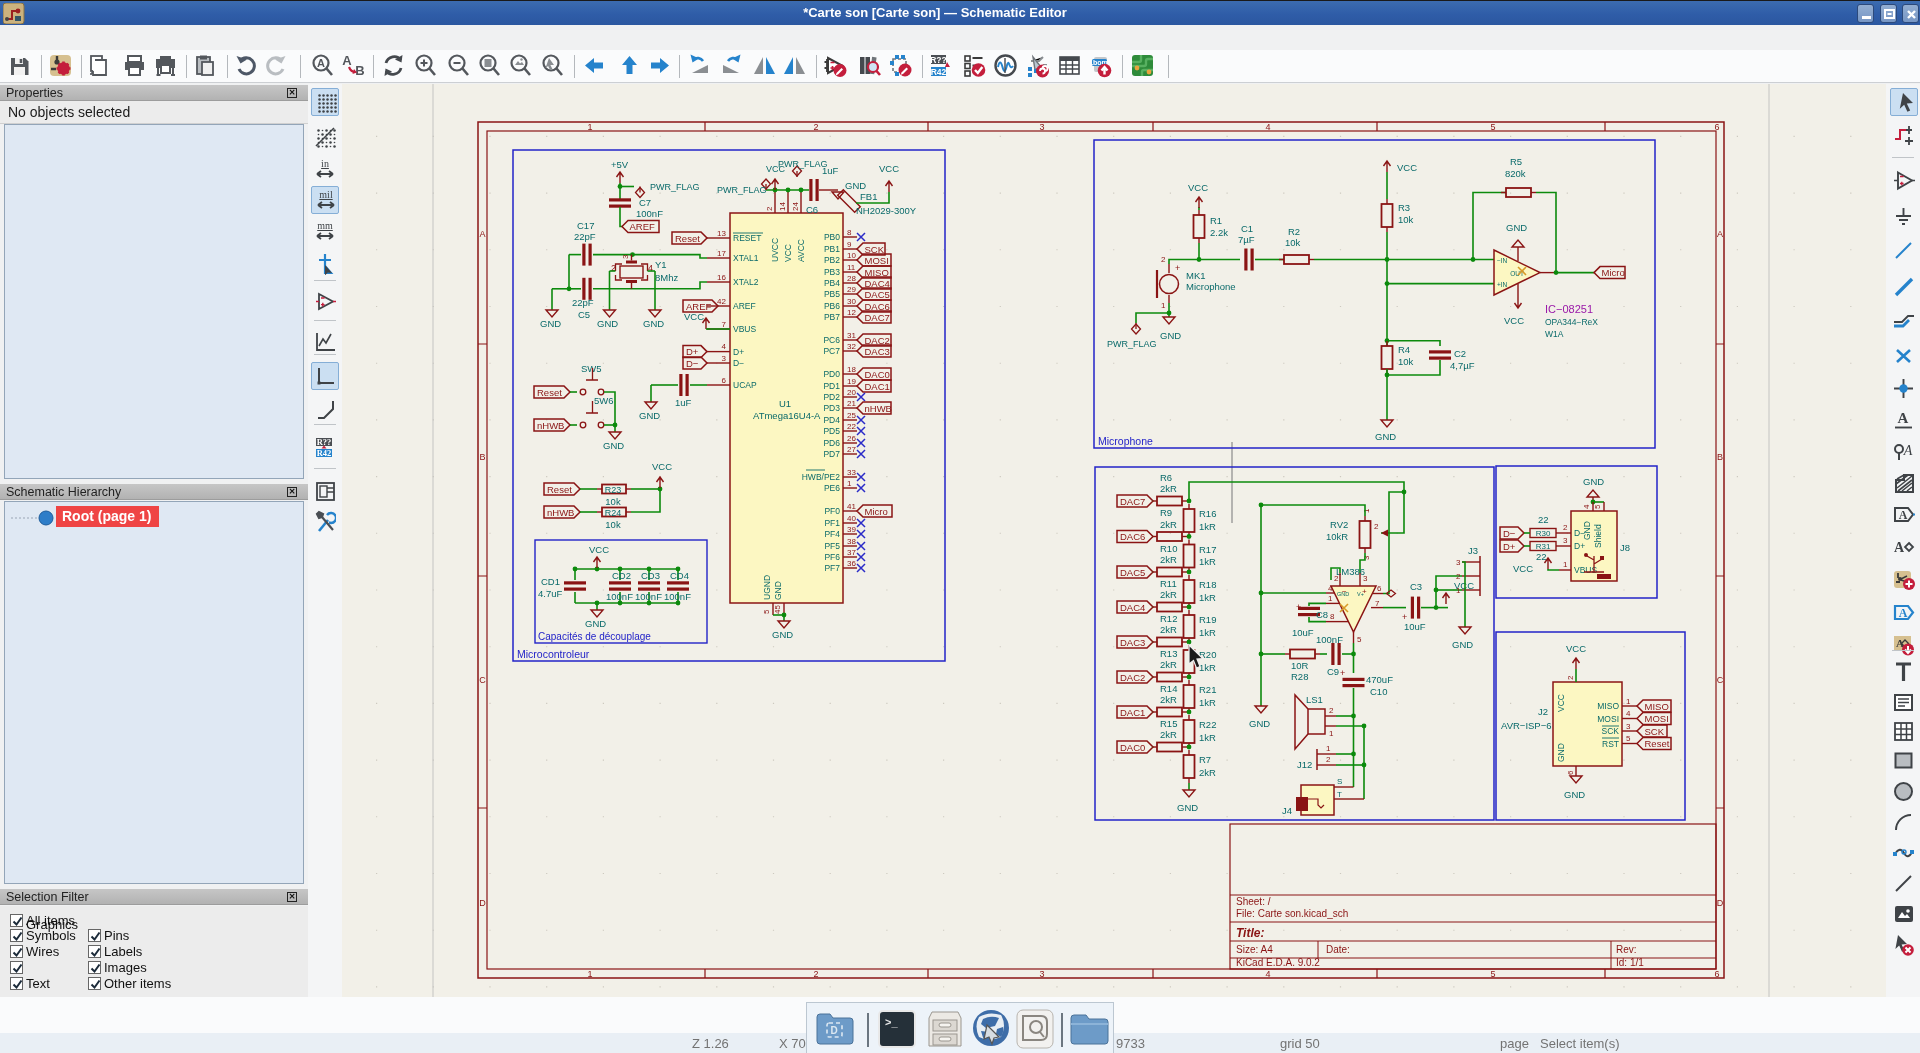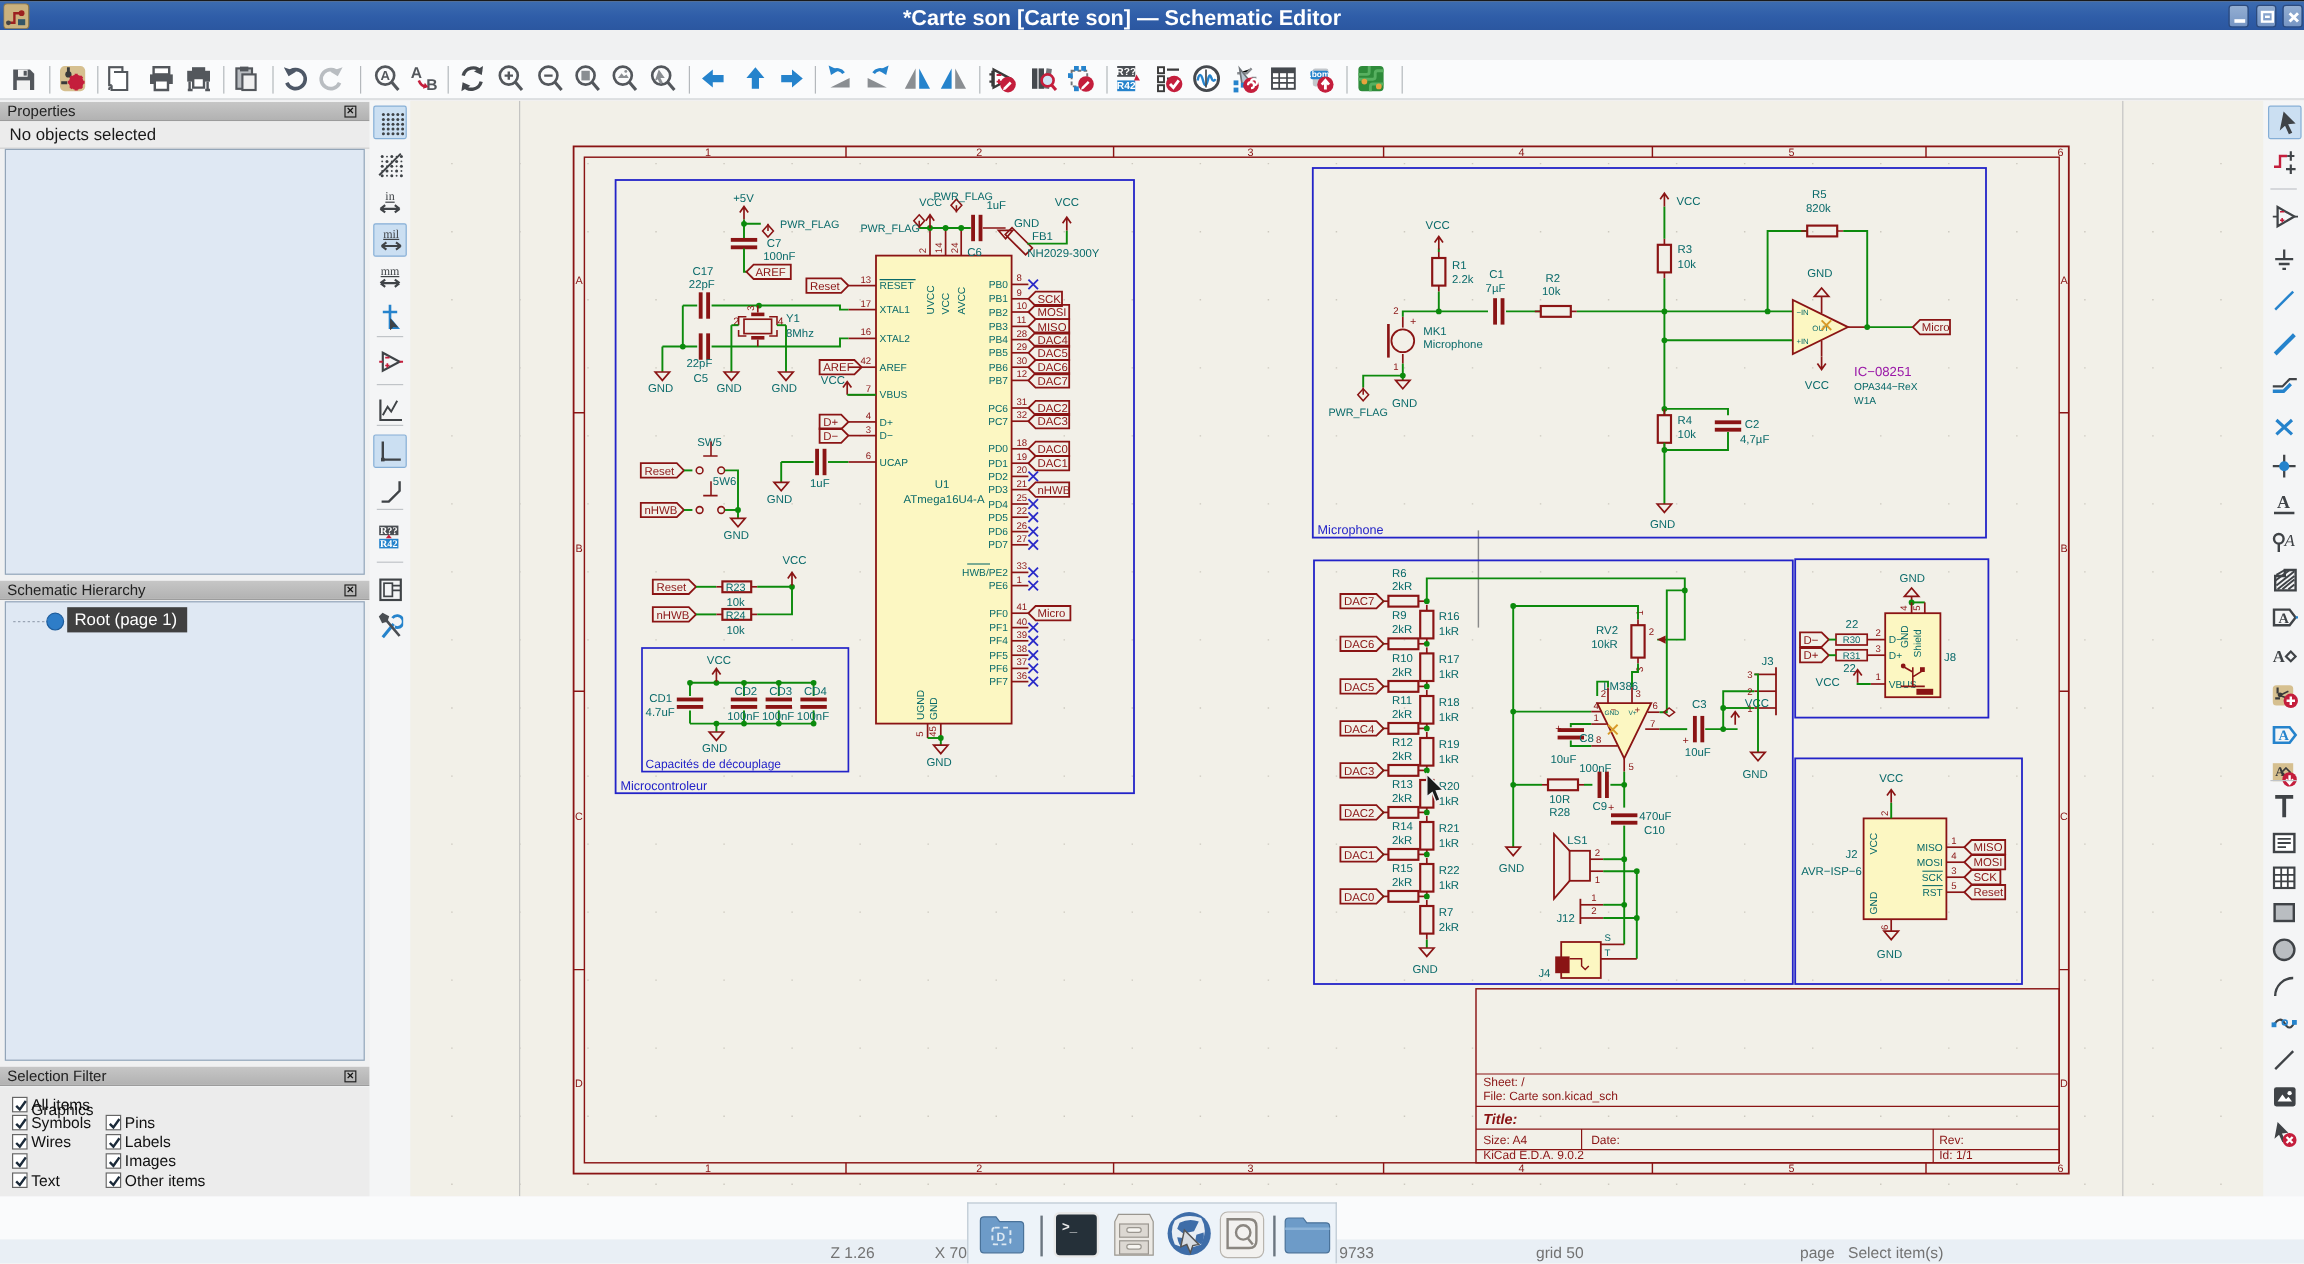--- a/index.html
+++ b/index.html
@@ -4,21 +4,21 @@
 <style>
 * { margin:0; padding:0; box-sizing:border-box; }
 html,body { width:1920px; height:1053px; overflow:hidden; font-family:"Liberation Sans", sans-serif; }
 #app { position:relative; width:1920px; height:1053px; background:#f0f1f2; }
 
 
 #titlebar { position:absolute; left:0; top:0; width:1920px; height:25px;
   background:linear-gradient(180deg,#3c6cb0 0%,#2f5da8 55%,#2b57a0 100%);
   border-top:1px solid #1a1a1a; }
 #titletext { position:absolute; left:0; top:4px; width:1870px; text-align:center;
-  color:#fff; font-weight:bold; font-size:18px; }
+  color:#fff; font-weight:bold; font-size:13px; }
 .winbtn { position:absolute; top:3px; width:17px; height:19px; border-radius:3px;
   background:linear-gradient(180deg,#93aed2 0%,#7796c4 100%); border:1px solid #2c4a7c; }
 .winbtn svg { position:absolute; left:1px; top:2px; }
 
 
 #menubar { position:absolute; left:0; top:25px; width:1920px; height:25px; background:#eef2f7; }
 .menuitem { position:absolute; top:3px; font-size:15px; color:#000; }
 
 
 #toolbar { position:absolute; left:0; top:50px; width:1920px; height:33px; background:#fafbfc; border-bottom:1px solid #cccfd3; }
@@ -291,21 +291,21 @@
   <div id="leftpanel">
     <div class="phdr" style="top:1px;">Properties<span class="pclose">✕</span></div>
     <div style="position:absolute;left:0;top:17px;width:308px;height:23px;background:#ececec;border-bottom:1px solid #d0d0d0;font-size:14px;color:#1a1a1a;padding:3px 0 0 8px;">No objects selected</div>
     <div class="bluearea" style="top:40px;height:355px;"></div>
     <div class="phdr" style="top:400px;">Schematic Hierarchy<span class="pclose">✕</span></div>
     <div class="bluearea" style="top:417px;height:383px;">
       <svg width="60" height="26" style="position:absolute;left:0;top:3px;">
           <line x1="6" y1="13" x2="34" y2="13" stroke="#9aa5b5" stroke-dasharray="2 2"></line>
           <circle cx="41" cy="13" r="7" fill="#2e7dc8" stroke="#1d5c9c"></circle>
         </svg>
-      <div style="position:absolute;left:51px;top:4px;height:21px;background:#404040;color:#fff;font-weight:normal;font-size:14px;padding:2px 8px 0 6px;">Root (page 1)</div>
+      <div style="position:absolute;left:51px;top:4px;height:21px;background:#ef4444;color:#fff;font-weight:bold;font-size:14px;padding:2px 8px 0 6px;">Root (page 1)</div>
     </div>
     <div class="phdr" style="top:805px;">Selection Filter<span class="pclose">✕</span></div>
     <div style="position:absolute;left:0;top:822px;width:308px;height:91px;background:#ececec;"></div>
     <div id="checkboxes">
         <div class="cb" style="left:10px;top:829.5px;">
           <svg width="13" height="13">
             <path d="M2.5 6.5 L5.5 9.5 L10.5 2.5" stroke="#1c2b3a" stroke-width="2" fill="none"></path>
           </svg>
         </div>
         <div class="cblabel" style="left:26px;top:828.5px;">All items</div>

